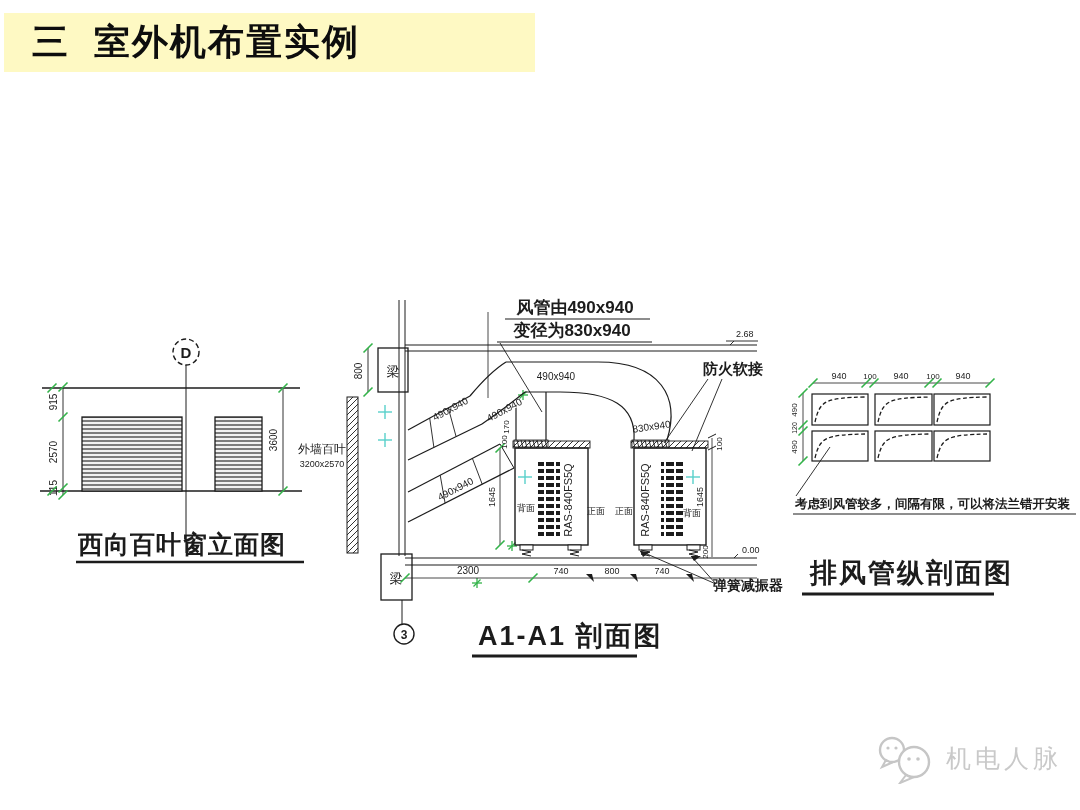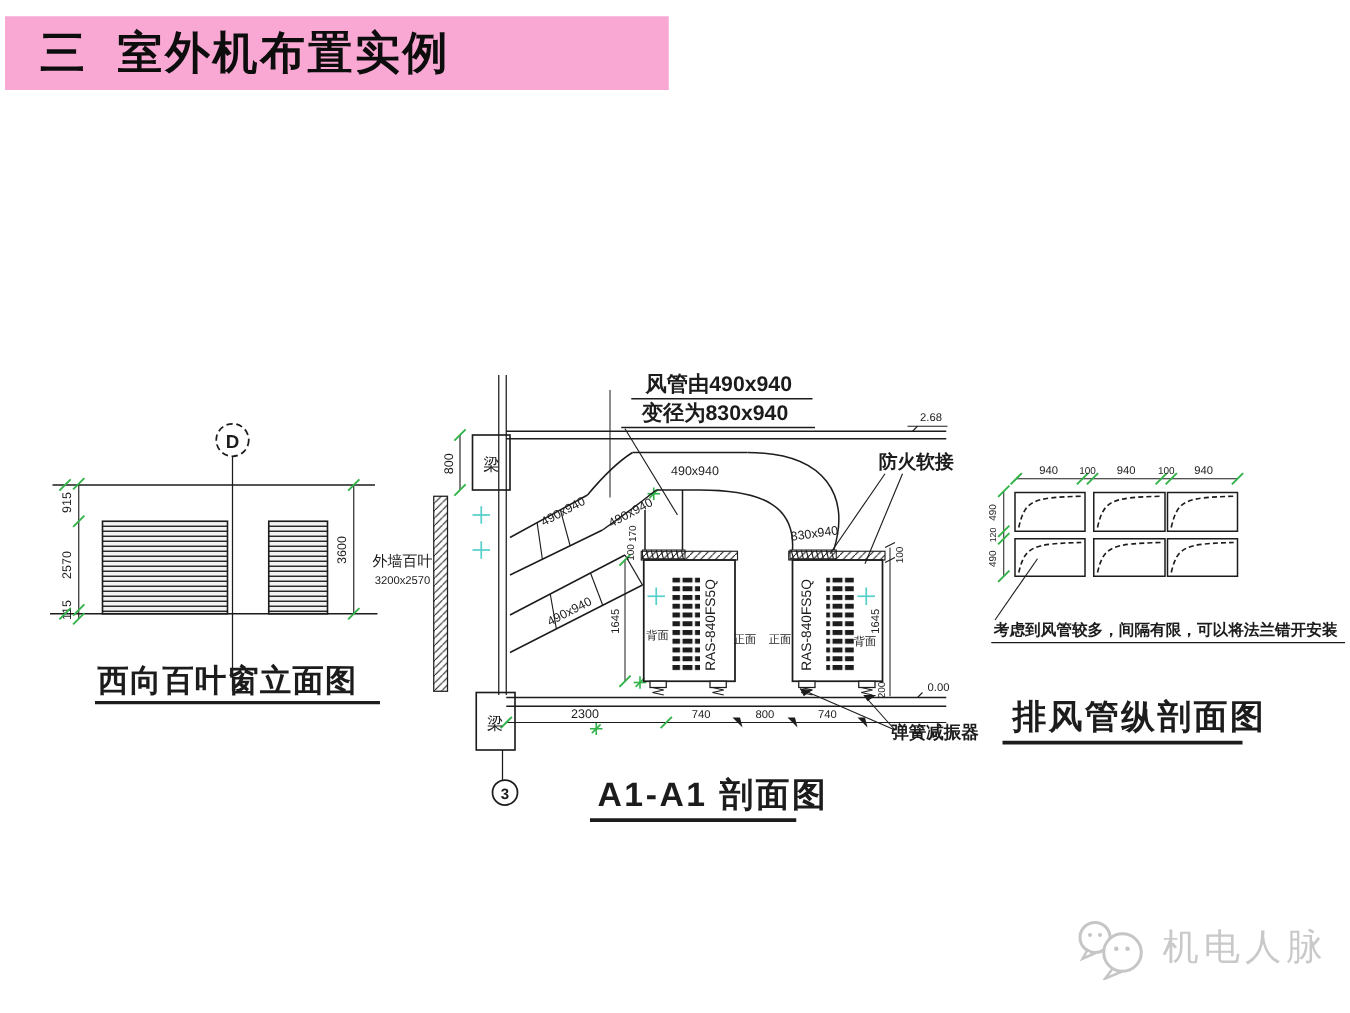--- a/index.html
+++ b/index.html
@@ -1,26 +1,26 @@
 <!DOCTYPE html>
 <html><head>
 <meta charset="utf-8">
 <style>
   html,body{margin:0;padding:0;background:#ffffff;}
   body{width:1080px;height:810px;position:relative;overflow:hidden;
        font-family:"Liberation Sans",sans-serif;color:#1c1c1c;}
   .titlebar{position:absolute;left:4px;top:13px;width:531px;height:59px;
-            background:#f9a8d4;display:flex;align-items:center;}
+            background:#fef9c3;display:flex;align-items:center;}
   .titlebar span{font-size:36px;font-weight:bold;color:#0d0d0d;padding-left:28px;
                  letter-spacing:2px;white-space:pre;}
   svg.canvas{position:absolute;left:0;top:0;width:1080px;height:810px;}
   svg .ln{stroke:#1c1c1c;fill:none;}
   svg text{fill:#1c1c1c;}
   .wm{position:absolute;right:18px;bottom:26px;display:flex;align-items:center;gap:10px;}
-  .wm .wmtext{font-size:29px;color:#c9c9c9;letter-spacing:4px;}
+  .wm .wmtext{font-size:25px;color:#c9c9c9;letter-spacing:4px;}
 </style>
 </head>
 <body>
 
 <div class="titlebar">
   <span>三  室外机布置实例</span>
 </div>
 
 <svg class="canvas" viewBox="0 0 1080 810">
   <defs>

